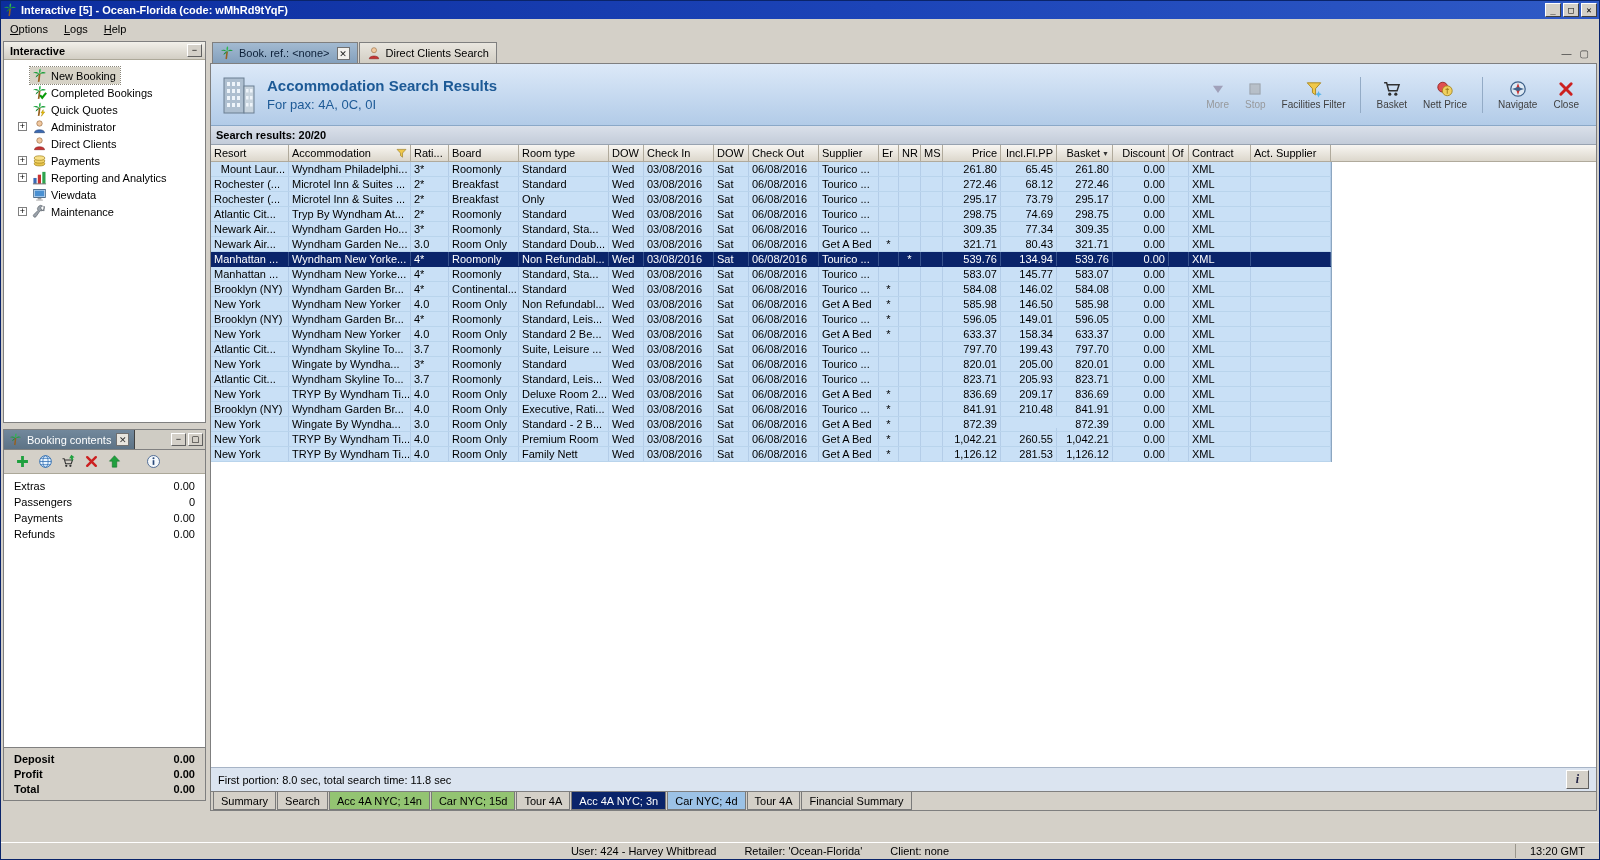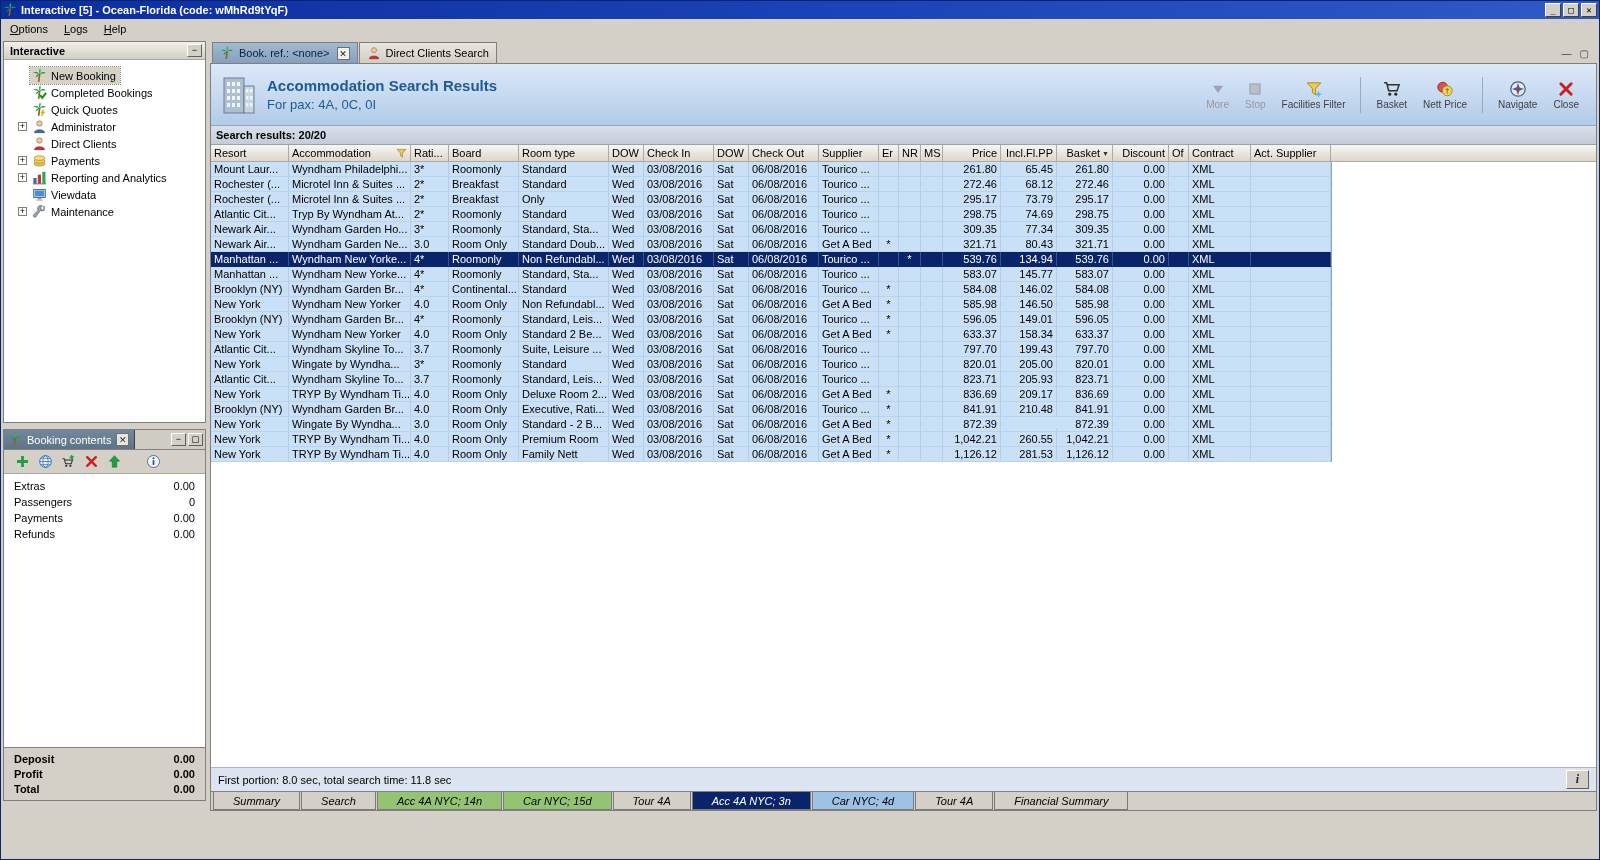--- a/index.html
+++ b/index.html
@@ -96,21 +96,21 @@
   .g-cell.r { text-align:right; }
   .g-cell.c { text-align:center; }
   .grid-row.sel { background:#0a246a; color:#fff; border-bottom-color:#0a246a; }
   .grid-filler { flex:1; background:#fff; }
 
   .footer-bar { height:24px; flex:none; background:#dbe4f0; border-top:1px solid #a7b4c6; display:flex; align-items:center; padding:0 7px; }
   .info-btn { margin-left:auto; width:23px; height:19px; background:#d4d0c8; border:1px solid; border-color:#fff #606060 #606060 #fff;
               font-family:"Liberation Serif",serif; font-style:italic; font-weight:bold; font-size:12px; color:#224; }
 
   .bottom-tabs { height:19px; flex:none; background:#d4d0c8; border-top:1px solid #7f7f7f; display:flex; align-items:stretch; padding-left:2px; }
-  .b-tab { display:flex; align-items:center; padding:0 19px; border:1px solid #7a7a7a; border-top:none; margin-right:1px; background:#d4d0c8; white-space:nowrap;font-style:italic; }
+  .b-tab { display:flex; align-items:center; padding:0 7px; border:1px solid #7a7a7a; border-top:none; margin-right:1px; background:#d4d0c8; white-space:nowrap; }
   .b-tab.green { background:#93c472; }
   .b-tab.blue { background:#9cc2e6; }
   .b-tab.selected { background:#0a246a; color:#fff; }
 
   .statusbar { height:17px; flex:none; display:flex; align-items:center; background:#d4d0c8; border-top:1px solid #fff; padding:0 4px; }
   .sb-fill { flex:1; }
   .sb-text { margin:0 14px; white-space:nowrap; }
   .sb-time { border-left:1px solid #9a968c; padding:1px 10px 1px 14px; white-space:nowrap; }
 
   .icon { display:inline-flex; align-items:center; justify-content:center; flex:none; }
@@ -555,21 +555,21 @@
             <div class="gh-cell" style="width: 62px;">
               <span class="gh-label">Contract</span>
             </div>
             <div class="gh-cell" style="width: 80px;">
               <span class="gh-label">Act. Supplier</span>
             </div>
             <div class="gh-fill"></div>
           </div>
         <div class="grid-body">
             <div class="grid-row">
-              <div class="g-cell" style="width: 78px;">Mount Laur...</div>
+              <div class="g-cell" style="width: 78px; text-align: right;">Mount Laur...</div>
               <div class="g-cell" style="width: 122px;">Wyndham Philadelphi...</div>
               <div class="g-cell" style="width: 38px;">3*</div>
               <div class="g-cell" style="width: 70px;">Roomonly</div>
               <div class="g-cell" style="width: 90px;">Standard</div>
               <div class="g-cell" style="width: 35px;">Wed</div>
               <div class="g-cell" style="width: 70px;">03/08/2016</div>
               <div class="g-cell" style="width: 35px;">Sat</div>
               <div class="g-cell" style="width: 70px;">06/08/2016</div>
               <div class="g-cell" style="width: 60px;">Tourico ...</div>
               <div class="g-cell c" style="width: 20px;"></div>
@@ -1015,13 +1015,21 @@
             <div class="b-tab">Tour 4A</div>
             <div class="b-tab selected">Acc 4A NYC; 3n</div>
             <div class="b-tab blue">Car NYC; 4d</div>
             <div class="b-tab">Tour 4A</div>
             <div class="b-tab">Financial Summary</div>
           </div>
       </div>
     </div>
   </div>
 
+  <div class="statusbar">
+    <span class="sb-fill"></span>
+    <span class="sb-text">User: 424 - Harvey Whitbread</span>
+    <span class="sb-text">Retailer: 'Ocean-Florida'</span>
+    <span class="sb-text">Client: none</span>
+    <span class="sb-fill"></span>
+    <span class="sb-time">13:20 GMT</span>
+  </div>
 </div>
 
 </body></html>

